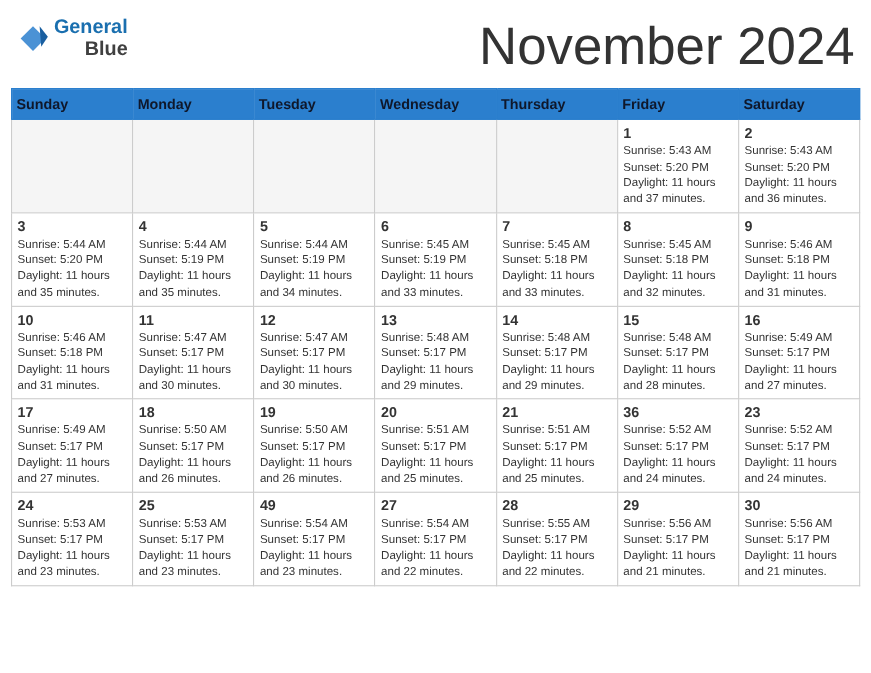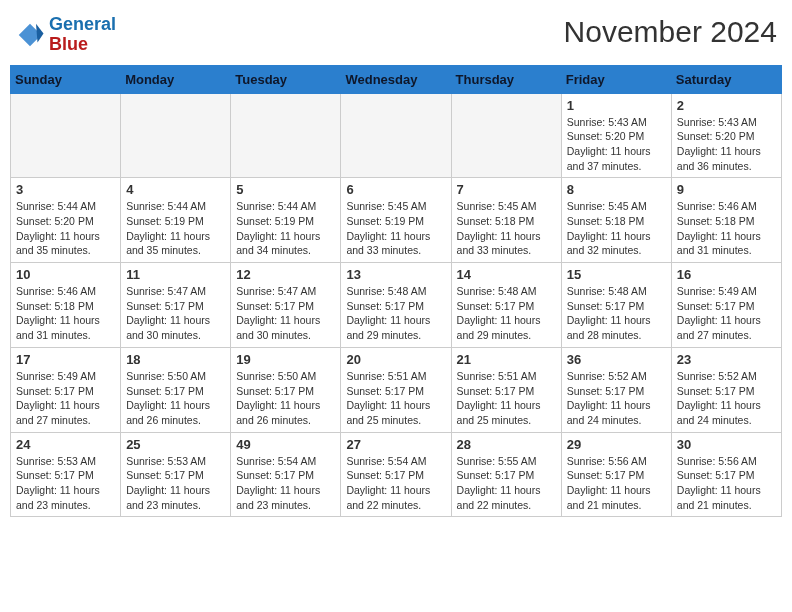--- a/index.html
+++ b/index.html
@@ -32,21 +32,21 @@
       color: #1a6faf;
     }
     .logo-icon {
       width: 30px;
       height: 30px;
     }
     .title-block {
       text-align: right;
     }
     .month-title {
-      font-size: 30px;
+      font-size: 48px;
       color: #333;
       font-weight: normal;
     }
     .location {
       font-size: 15px;
       color: #555;
     }
     .calendar {
       width: 100%;
       border-collapse: collapse;
@@ -88,21 +88,21 @@
 <body>
 
 <div class="header">
   <div class="logo">
     <svg class="logo-icon" viewBox="0 0 40 40">
       <polygon points="20,5 35,20 20,35 5,20" fill="#2b7fce" opacity="0.85"></polygon>
       <polygon points="28,5 38,18 30,30" fill="#1a5fa0"></polygon>
     </svg>
     <div class="logo-text">
       <div><span>General</span></div>
-      <div style="color:#b91c1c;">Blue</div>
+      <div style="color:#404040;text-align:right;">Blue</div>
     </div>
   </div>
   <div class="title-block">
     <div class="month-title">November 2024</div>
   </div>
 </div>
 
 <table class="calendar" id="calendar">
     <thead>
       <tr>

